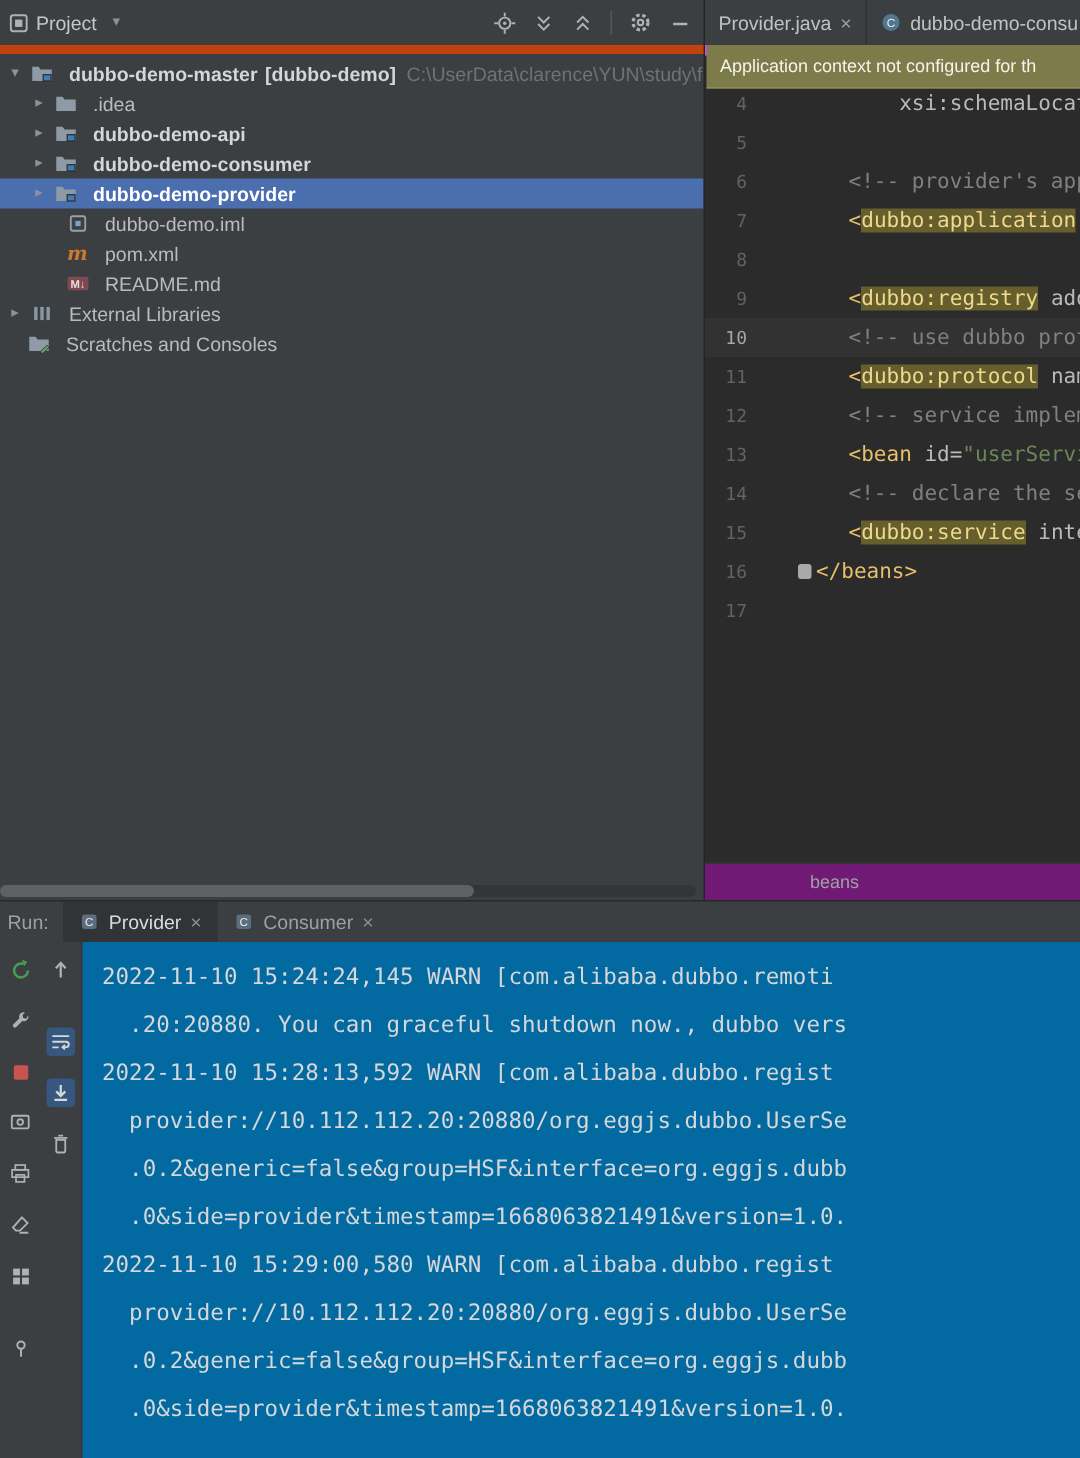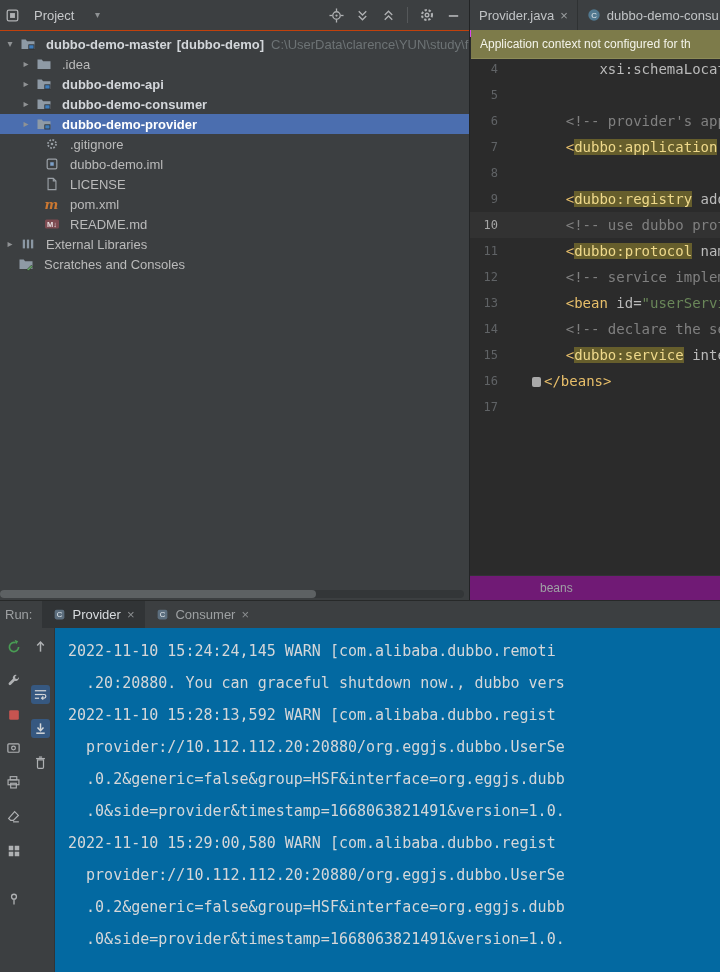--- a/index.html
+++ b/index.html
@@ -3,22 +3,22 @@
 <meta charset="utf-8">
 <style>
   html,body{margin:0;padding:0;background:#1e1e1e;}
   .app{position:relative;width:720px;height:972px;overflow:hidden;background:#2b2b2b;
        font-family:"Liberation Sans",sans-serif;font-size:13px;color:#bbbbbb;cursor:default;}
   .top{display:flex;height:600px;}
 
   
   .project-panel{width:470px;flex:none;background:#3c3f41;position:relative;display:flex;
                  flex-direction:column;border-right:1px solid #222425;box-sizing:border-box;}
-  .panel-header{height:30px;flex:none;display:flex;align-items:center;padding:0 8px 0 6px;gap:15px;
-                border-bottom:1px solid #c2410c;}
+  .panel-header{height:30px;flex:none;display:flex;align-items:center;padding:0 8px 0 6px;gap:5px;
+                border-bottom:6px solid #c2410c;}
   .panel-title{color:#c6c8ca;}
   .header-icons{margin-left:auto;display:flex;align-items:center;gap:11px;}
   .vdiv{width:1px;height:16px;background:#55585a;}
   .icon{display:inline-flex;align-items:center;justify-content:center;line-height:0;}
   .tree{flex:1;overflow:hidden;padding-top:3px;}
   .tree-row{height:20px;display:flex;align-items:center;white-space:nowrap;overflow:hidden;}
   .tree-row.selected{background:#4b6eaf;color:#ffffff;}
   .chev{width:16px;flex:none;text-align:center;color:#8f9294;font-size:10px;line-height:20px;}
   .ticon{width:19px;flex:none;display:inline-flex;justify-content:center;align-items:center;line-height:0;}
   .tlabel{margin-left:9px;}
@@ -181,45 +181,25 @@
                 <path d="M1.5 13V3.5h4.2l1.4 1.8h7.4V13z" fill="#8e9aa5"></path>
                 <rect x="8.8" y="8.8" width="5.2" height="4.2" fill="#3f7cba" stroke="#2b2b2b" stroke-width="0.8"></rect>
               </svg>
             </span>
             <span class="tlabel tbold">dubbo-demo-provider</span>
           </div>
           <div class="tree-row" style="padding-left: 26px;">
             <span class="chev"></span>
             <span class="ticon">
               <svg width="14" height="14" viewBox="0 0 16 16">
-                <circle cx="8" cy="8" r="4.6" fill="none" stroke="#9aa0a6" stroke-width="2" stroke-dasharray="2 1.6"></circle>
-                <circle cx="8" cy="8" r="1.5" fill="#9aa0a6"></circle>
-              </svg>
-            </span>
-            <span class="tlabel">.gitignore</span>
-          </div>
-          <div class="tree-row" style="padding-left: 26px;">
-            <span class="chev"></span>
-            <span class="ticon">
-              <svg width="14" height="14" viewBox="0 0 16 16">
                 <rect x="2.5" y="2.5" width="11" height="11" rx="1.5" fill="none" stroke="#9aa0a6" stroke-width="1.4"></rect>
                 <rect x="6" y="6" width="4" height="4" fill="#7ca0c8"></rect>
               </svg>
             </span>
             <span class="tlabel">dubbo-demo.iml</span>
-          </div>
-          <div class="tree-row" style="padding-left: 26px;">
-            <span class="chev"></span>
-            <span class="ticon">
-              <svg width="14" height="14" viewBox="0 0 16 16">
-                <path d="M3.5 1.5h6L12.5 4.5v10h-9z" fill="none" stroke="#9aa0a6" stroke-width="1.3"></path>
-                <path d="M9.5 1.5v3h3" fill="none" stroke="#9aa0a6" stroke-width="1.3"></path>
-              </svg>
-            </span>
-            <span class="tlabel">LICENSE</span>
           </div>
           <div class="tree-row" style="padding-left: 26px;">
             <span class="chev"></span>
             <span class="ticon">
               <span style="color:#cb7832;font-style:italic;font-weight:bold;font-size:13px;font-family:'DejaVu Serif',serif;line-height:1;">m</span>
             </span>
             <span class="tlabel">pom.xml</span>
           </div>
           <div class="tree-row" style="padding-left: 26px;">
             <span class="chev"></span>

